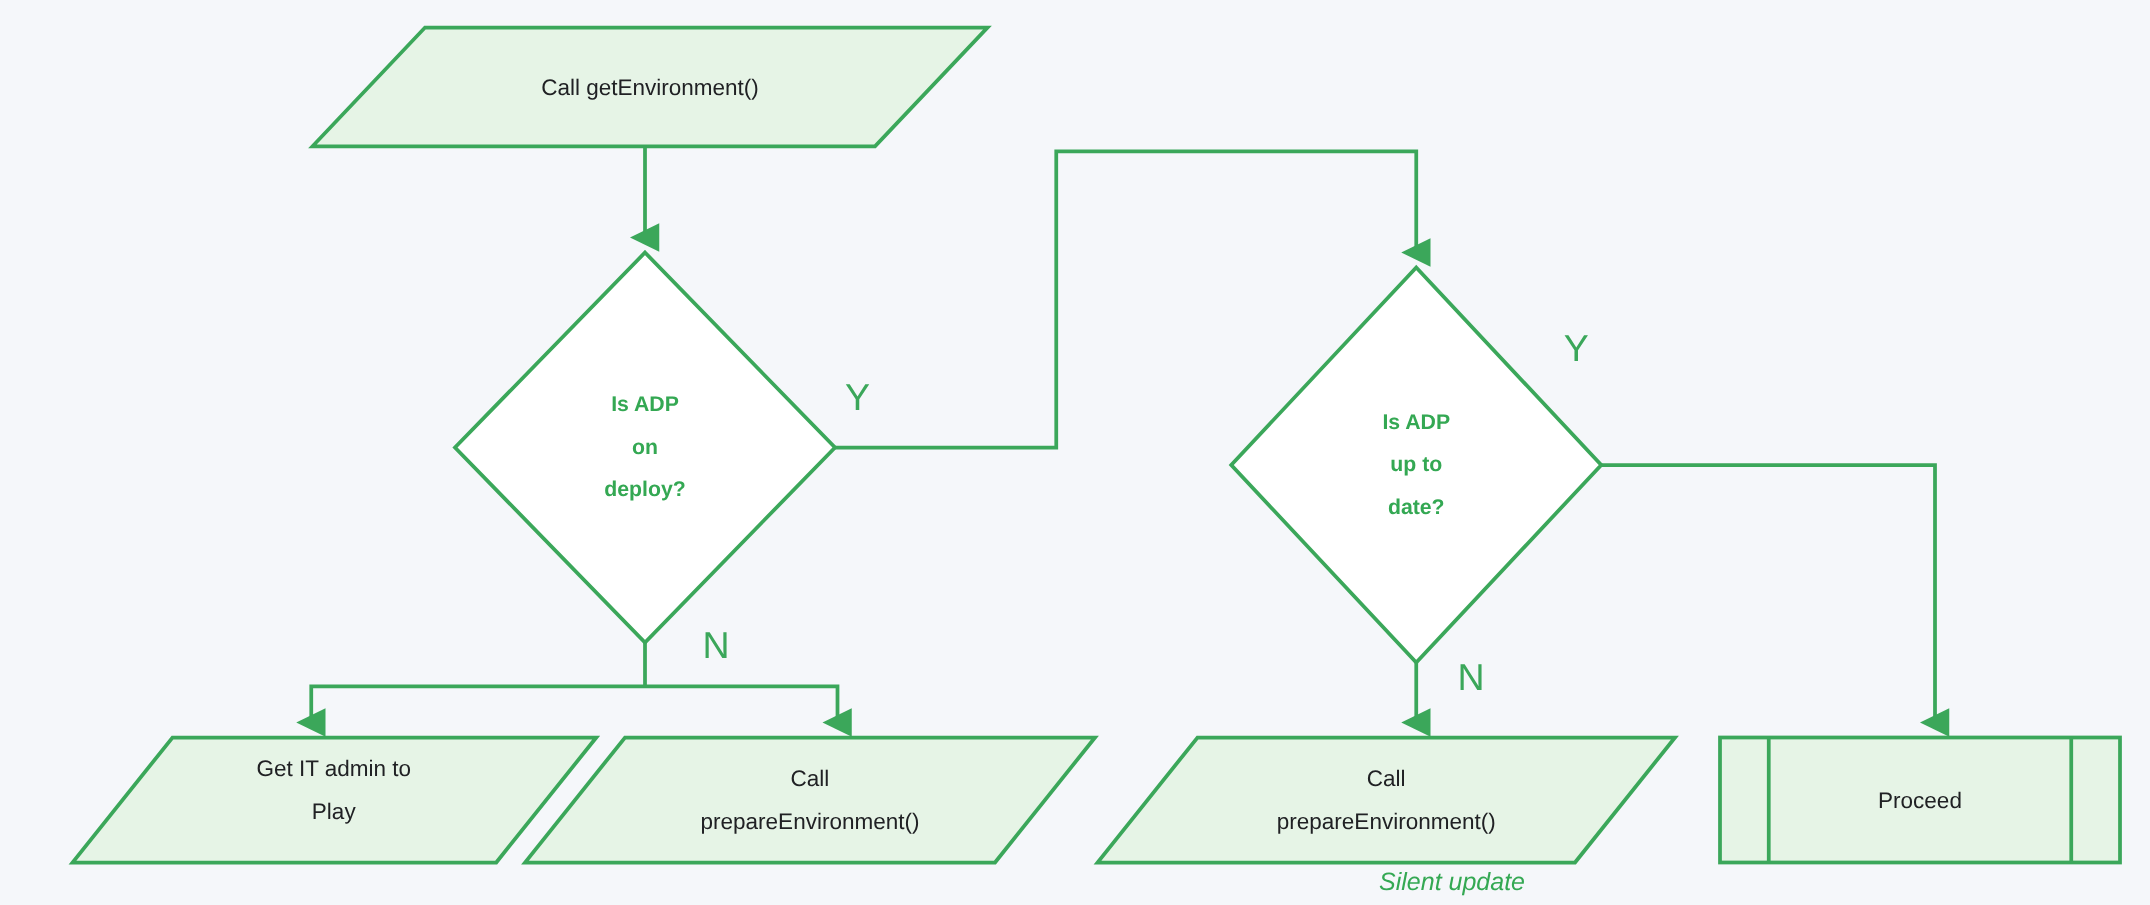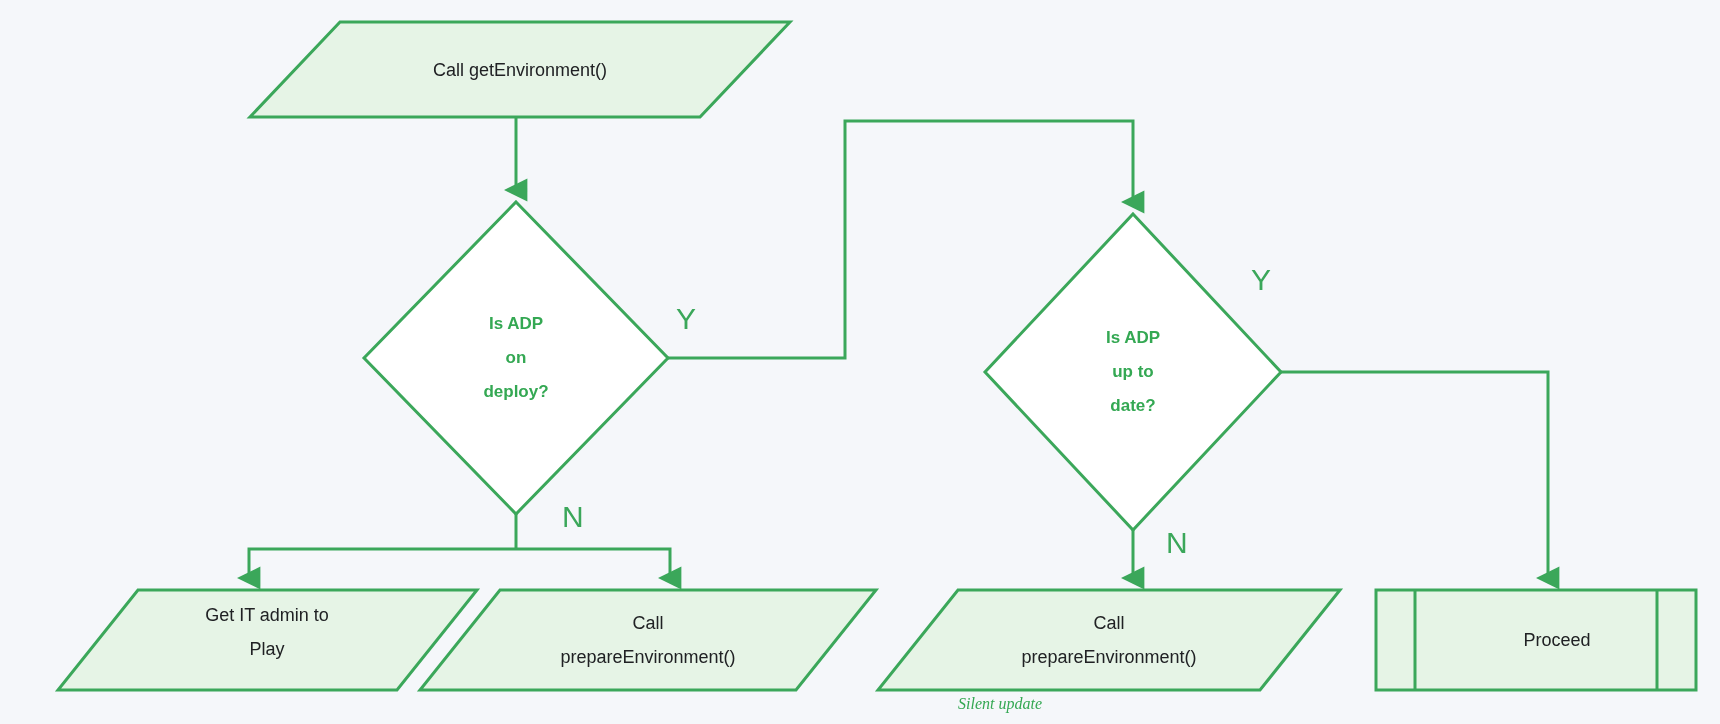--- a/index.html
+++ b/index.html
@@ -46,24 +46,24 @@
     position: absolute;
     color: #3ba75a;
     font-size: 30px;
     font-family: "Liberation Sans", sans-serif;
     pointer-events: none;
   }
   .caption-label {
     position: absolute;
     color: #34a853;
     font-style: italic;
-    font-size: 16px;
-    font-family: Liberation Serif, serif;
+    font-size: 20px;
+    font-family: Liberation Sans, sans-serif;
     pointer-events: none;
-    text-align: left;
+    text-align: right;
   }
 </style>
 </head>
 <body>
 
 <div id="flowchart-root">
 
   <svg id="flow-svg" viewBox="0 0 1720 724">
     <defs>
       <marker id="arrowhead" markerWidth="9" markerHeight="9" refX="4.2" refY="4.4" orient="auto" markerUnits="strokeWidth">
@@ -124,21 +124,21 @@
   <div class="shape-label" style="left:448px; top:590px; width:400px; height:100px; flex-direction:column;">
     <span>Call</span>
     <span>prepareEnvironment()</span>
   </div>
 
   <div class="shape-label" style="left:906px; top:590px; width:406px; height:100px; flex-direction:column;">
     <span>Call</span>
     <span>prepareEnvironment()</span>
   </div>
 
-  <div class="shape-label" style="left:1415px; top:590px; width:242px; height:100px;margin-left:21px;">
+  <div class="shape-label" style="left:1415px; top:590px; width:242px; height:100px;">
     <span>Proceed</span>
   </div>
 
   <div class="caption-label" style="left:958px; top:695px; width:262px;">
     <span>Silent update</span>
   </div>
 
   <div class="edge-label" style="left:676px; top:302px;">
     <span>Y</span>
   </div>

